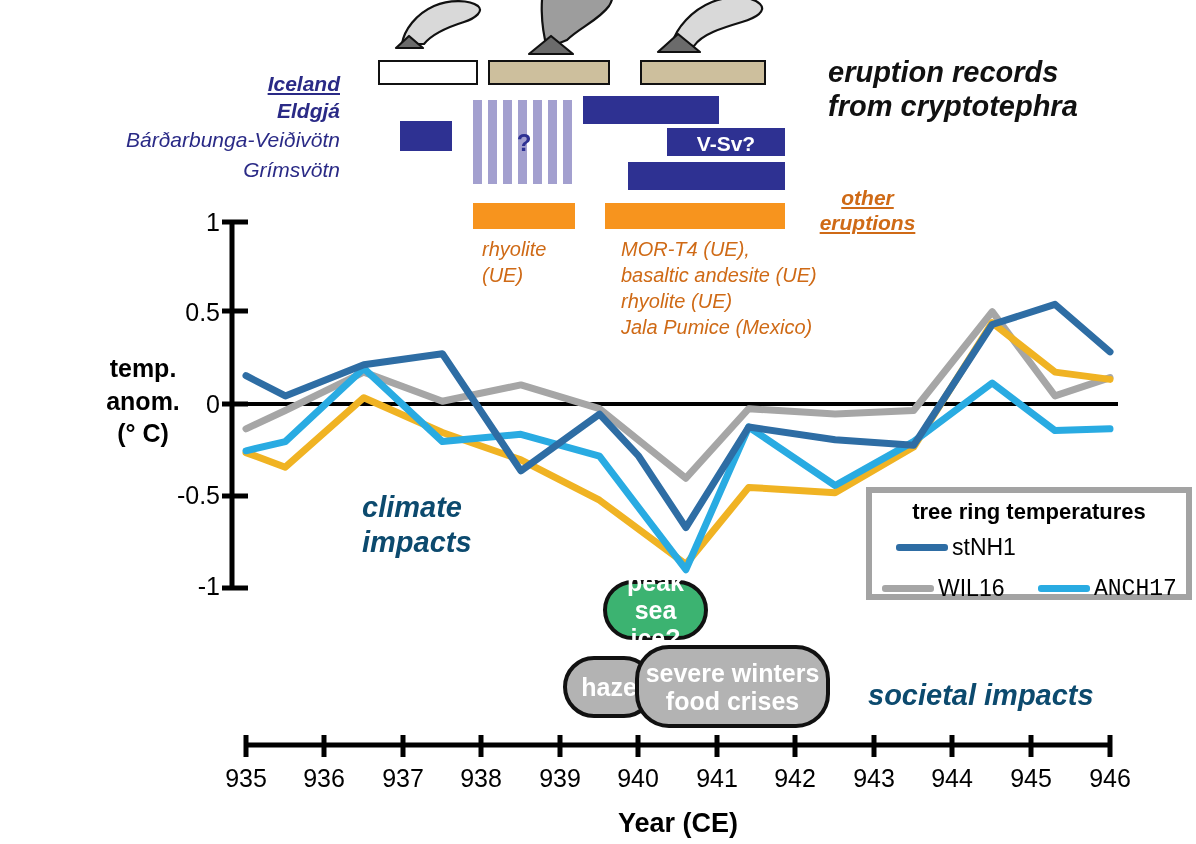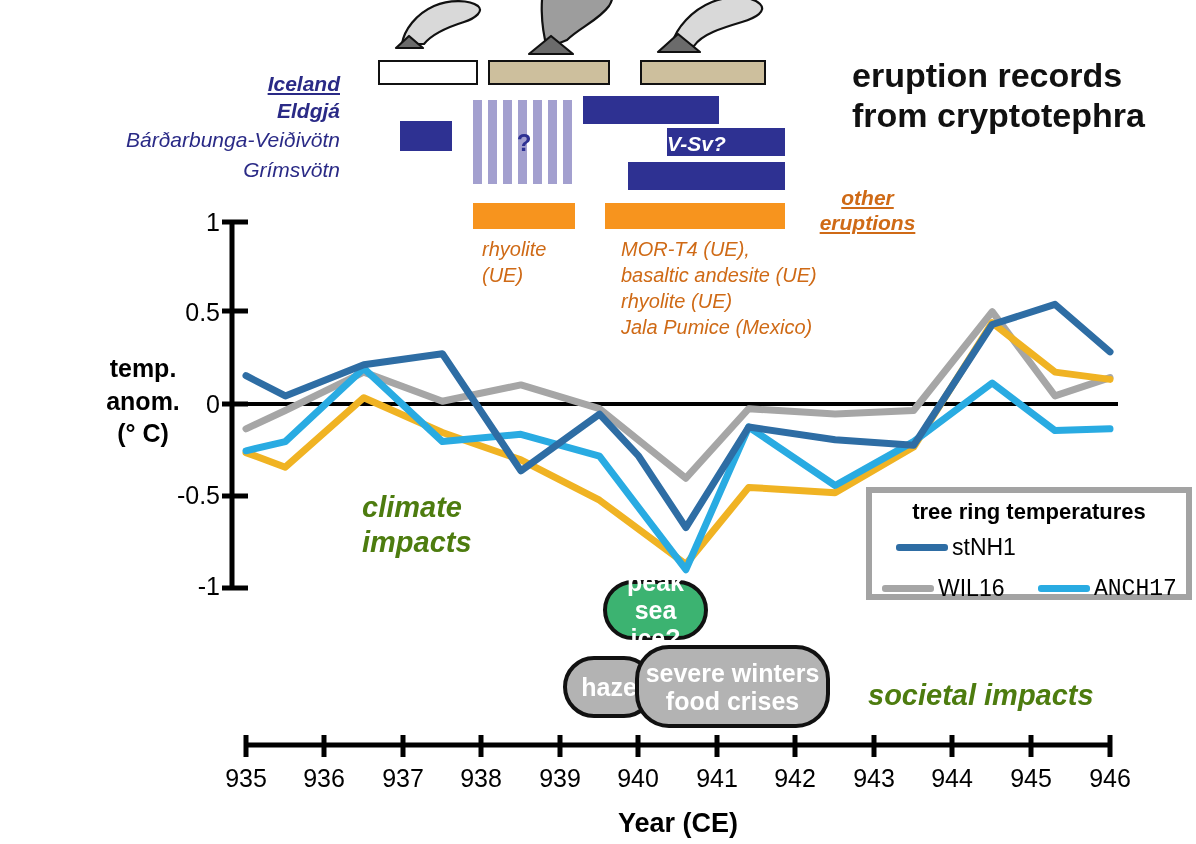--- a/index.html
+++ b/index.html
@@ -3,37 +3,37 @@
 <meta charset="utf-8">
 <style>
   html,body{margin:0;padding:0;background:#ffffff;}
   body{width:1196px;height:844px;font-family:"Liberation Sans",sans-serif;position:relative;overflow:hidden;}
   #root{position:absolute;left:0;top:0;width:1196px;height:844px;}
   .abs{position:absolute;}
   
   .ice-lbl{color:#2a2a86;font-style:italic;font-weight:bold;font-size:21px;text-align:right;white-space:nowrap;}
   .ice-lbl.u{text-decoration:underline;}
   .ice-lbl.reg{font-weight:normal;}
-  .hdr-black{color:#111;font-weight:bold;font-size:34px;line-height:1.18;white-space:nowrap;margin-left:24px;}
+  .hdr-black{color:#111;font-style:italic;font-weight:bold;font-size:29px;line-height:1.18;white-space:nowrap;}
   .hdr-orange{color:#cf6a16;font-style:italic;font-weight:bold;font-size:21px;line-height:1.18;text-decoration:underline;text-align:center;white-space:nowrap;}
   .orange-note{color:#cf6a16;font-style:italic;font-size:20px;line-height:1.30;white-space:nowrap;}
   .axis-num{color:#000;font-size:25px;font-weight:normal;text-align:right;white-space:nowrap;}
   .ylab{color:#000;font-size:25px;font-weight:bold;text-align:center;line-height:1.30;white-space:nowrap;}
   .xtick{color:#000;font-size:25px;text-align:center;white-space:nowrap;}
   .xaxis-title{color:#000;font-size:27px;font-weight:bold;text-align:center;white-space:nowrap;}
-  .big-italic{color:#4d7c0f;font-style:italic;font-weight:bold;font-size:29px;line-height:1.22;white-space:nowrap;}
+  .big-italic{color:#0c4a6e;font-style:italic;font-weight:bold;font-size:29px;line-height:1.22;white-space:nowrap;}
   
   .bar-navy{background:#2e3192;}
   .bar-orange{background:#f7941e;}
   .bar-white{background:#ffffff;border:2px solid #111;box-sizing:border-box;}
   .bar-tan{background:#cdbf9d;border:2px solid #111;box-sizing:border-box;}
   .bar-hatch{
     background-image:repeating-linear-gradient(90deg,#a3a0cf 0 9px,#ffffff 9px 15px);
   }
-  .vsv{color:#fff;font-style:italic;font-weight:bold;font-size:21px;line-height:1;}
+  .vsv{color:#fff;font-weight:bold;font-size:21px;text-align:center;line-height:1;}
   .qmark{color:#2e3192;font-weight:bold;font-size:24px;text-align:center;}
   
   .legend-box{border:6px solid #a3a3a3;background:#fff;box-sizing:border-box;}
   .legend-title{font-size:22px;font-weight:bold;color:#000;text-align:center;}
   .legend-label{font-size:23px;color:#000;white-space:nowrap;}
   .legend-swatch{height:7px;border-radius:3px;}
   
   .blob{border:4px solid #111;box-sizing:border-box;display:flex;align-items:center;justify-content:center;
         color:#fff;font-weight:bold;text-align:center;line-height:1.12;}
   .blob-green{background:#3cb371;border-radius:34px;font-size:25px;}

